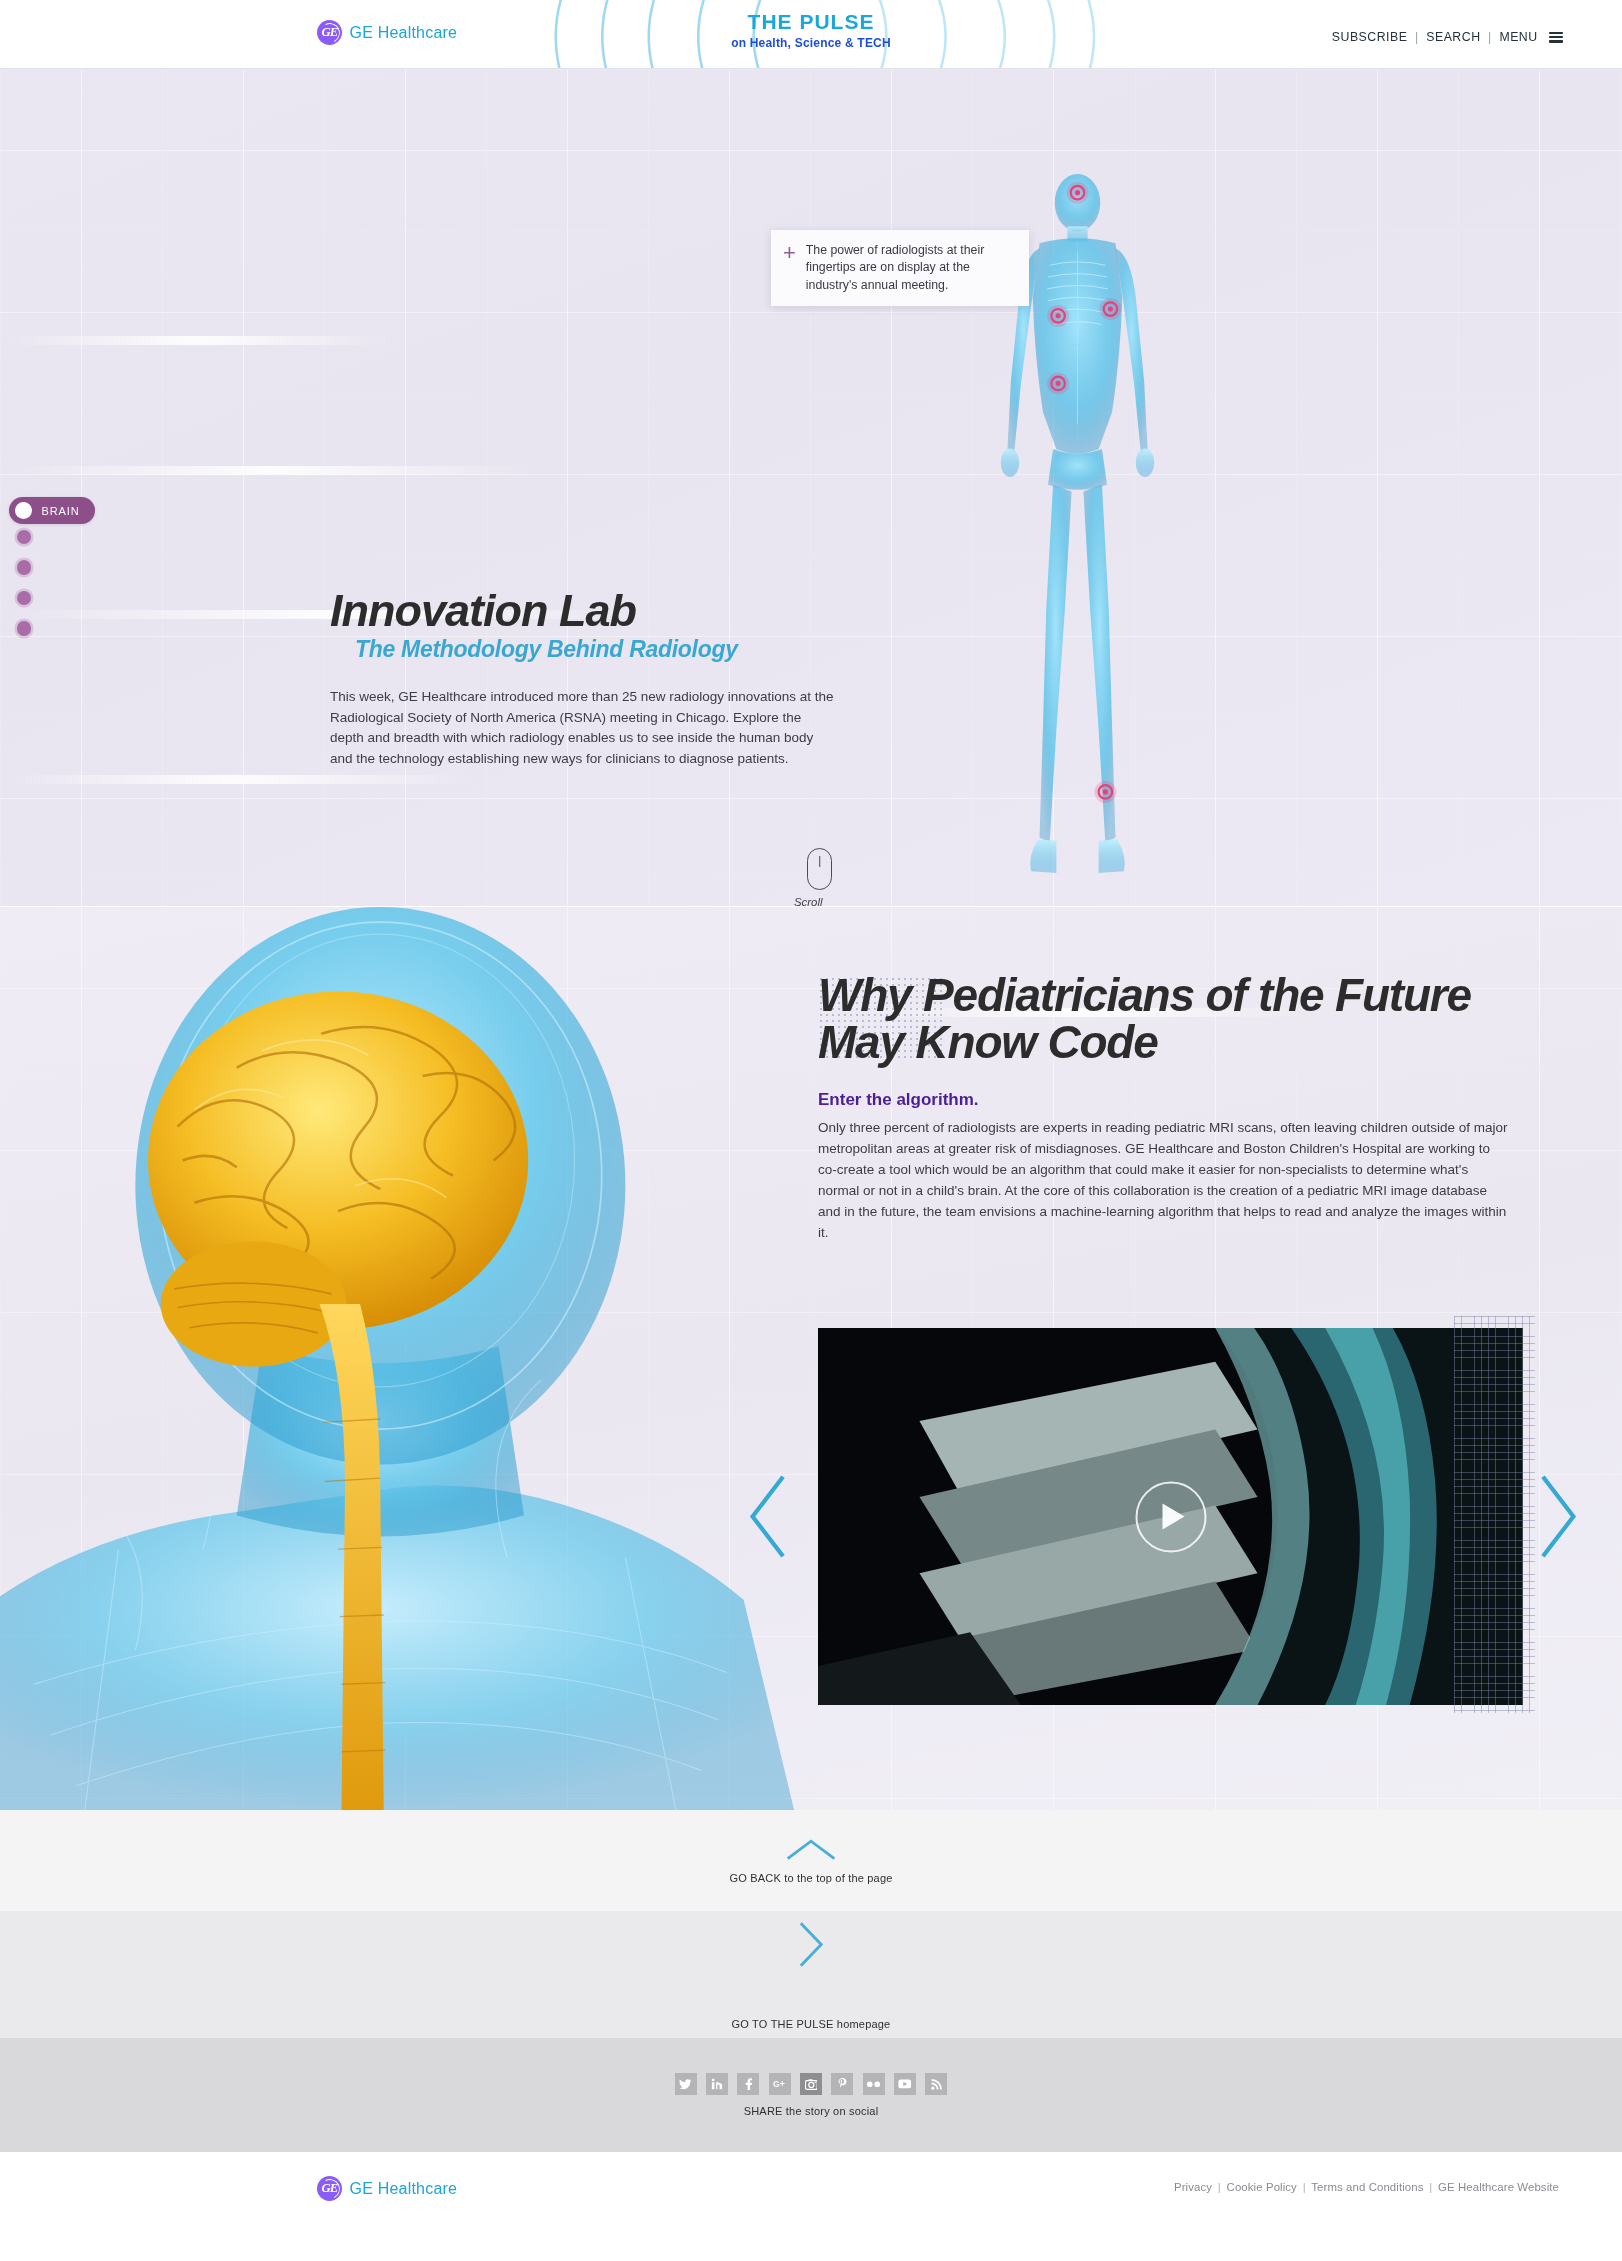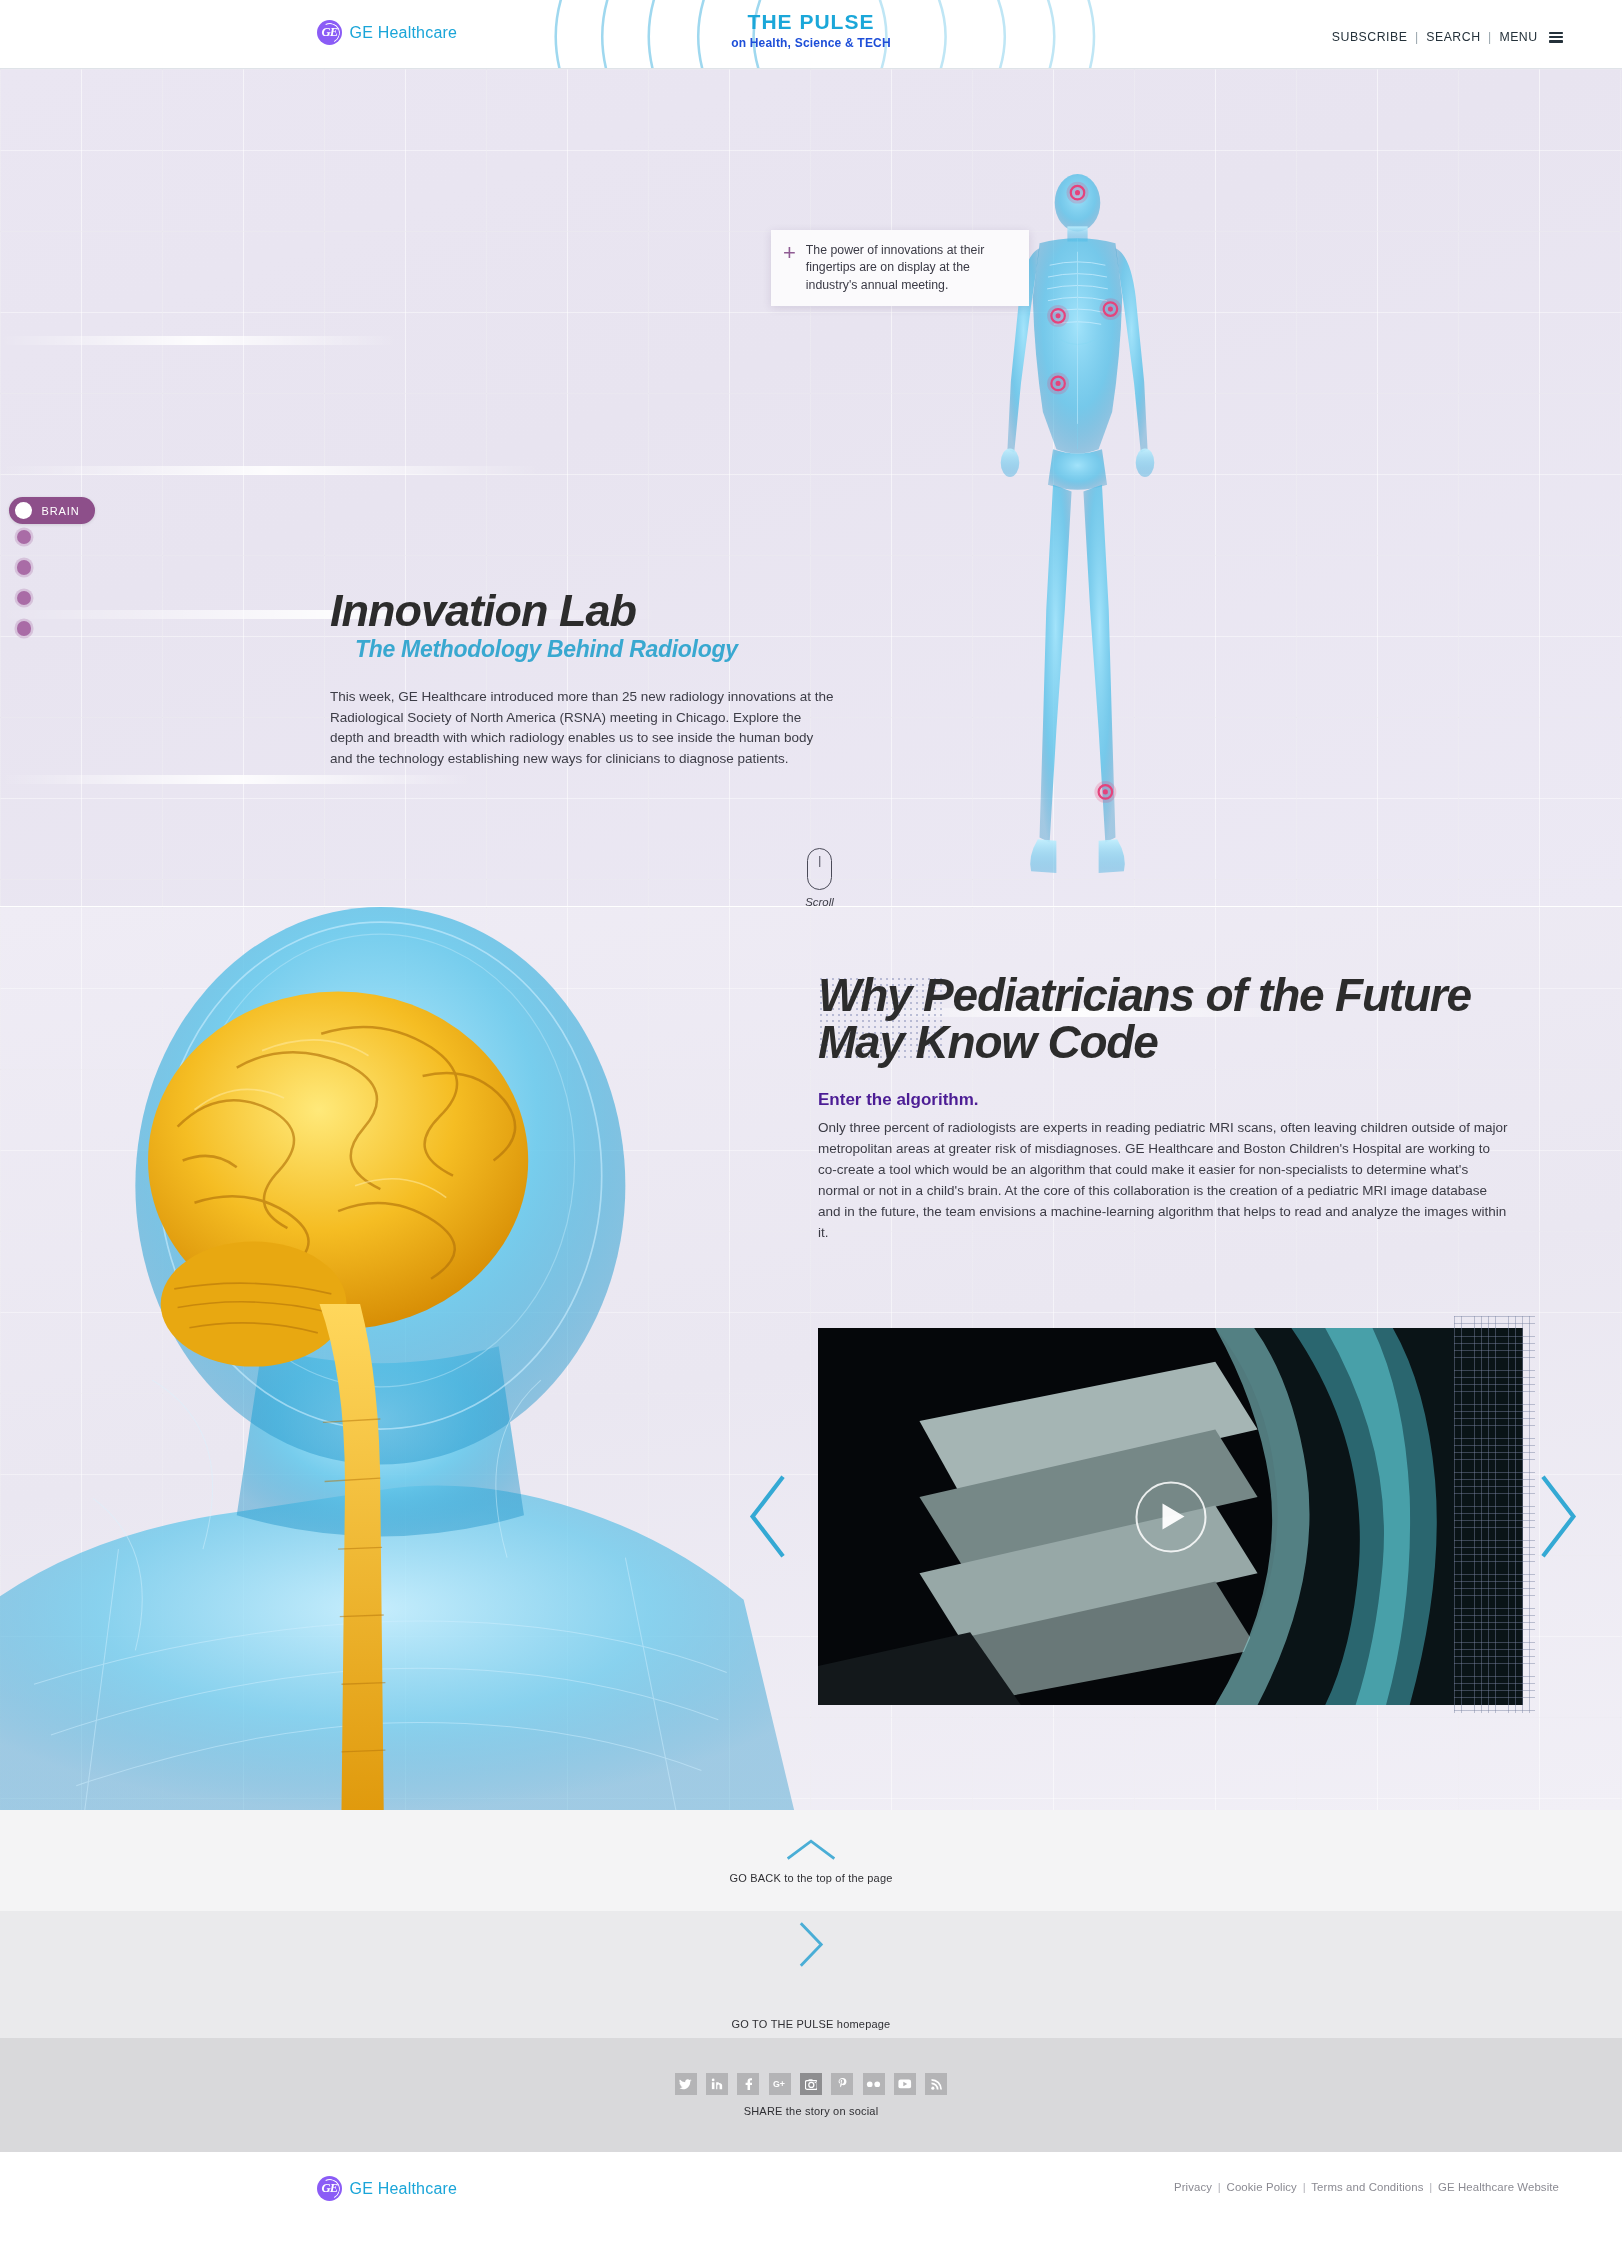--- a/index.html
+++ b/index.html
@@ -74,21 +74,21 @@
   .nav-dots i{width:14.4px;height:14.4px;border-radius:50%;background:#a96ca6;
     box-shadow:0 0 0 2.5px rgba(169,108,166,.28);display:block;}
 
   
   .hero-copy{position:absolute;left:330px;top:519px;width:507px;z-index:8;}
   .h-title{font-size:45px;font-weight:bold;font-style:italic;color:#2c2c2c;letter-spacing:-1px;line-height:1;}
   .h-sub{font-size:23px;font-weight:bold;font-style:italic;color:#39a8d0;margin-top:3.4px;margin-left:25px;letter-spacing:-0.3px;}
   .h-body{margin-top:24px;font-size:13.5px;line-height:1.52;color:#3c3c46;width:507px;}
 
   
-  .scroll-cue{position:absolute;left:794px;top:779px;width:51px;text-align:center;z-index:9;}
+  .scroll-cue{position:absolute;left:794px;top:779px;width:51px;z-index:9;}
   .mouse{width:24.5px;height:42px;border:1.5px solid #4a4a58;border-radius:12.7px;margin:0 auto;position:relative;}
   .mouse:after{content:"";position:absolute;left:50%;top:6.8px;transform:translateX(-50%);width:1.5px;height:11px;background:#4a4a58;}
   .scroll-cue em{display:block;margin-top:6px;font-size:11.4px;font-style:italic;color:#3c3c46;}
 
   
   .section2{
     position:relative;width:1622px;height:904px;overflow:hidden;
     background:
       repeating-linear-gradient(to right, rgba(255,255,255,.5) 0 0.8px, transparent 0.8px 81px),
       repeating-linear-gradient(to bottom, rgba(255,255,255,.4) 0 0.8px, transparent 0.8px 81px),
@@ -278,21 +278,21 @@
         <g>
             <circle cx="158" cy="736" r="13" fill="#e5437c" opacity=".22"></circle>
             <circle cx="158" cy="736" r="8" fill="none" stroke="#e5437c" stroke-width="2.6"></circle>
             <circle cx="158" cy="736" r="3" fill="#e5437c"></circle>
           </g>
       </g>
     </svg>
 
     <div class="callout">
       <span class="plus">+</span>
-      <p>The power of innovations at their fingertips are on display at the industry's annual meeting.</p>
+      <p>The power of radiologists at their fingertips are on display at the industry's annual meeting.</p>
     </div>
 
     <div class="brain-badge" style="left:8.5px;top:428px;">
       <span class="dot"></span>
       <span>BRAIN</span>
     </div>
     <div class="nav-dots" style="left:17px;top:461px;">
       <i></i>
       <i></i>
       <i></i>

